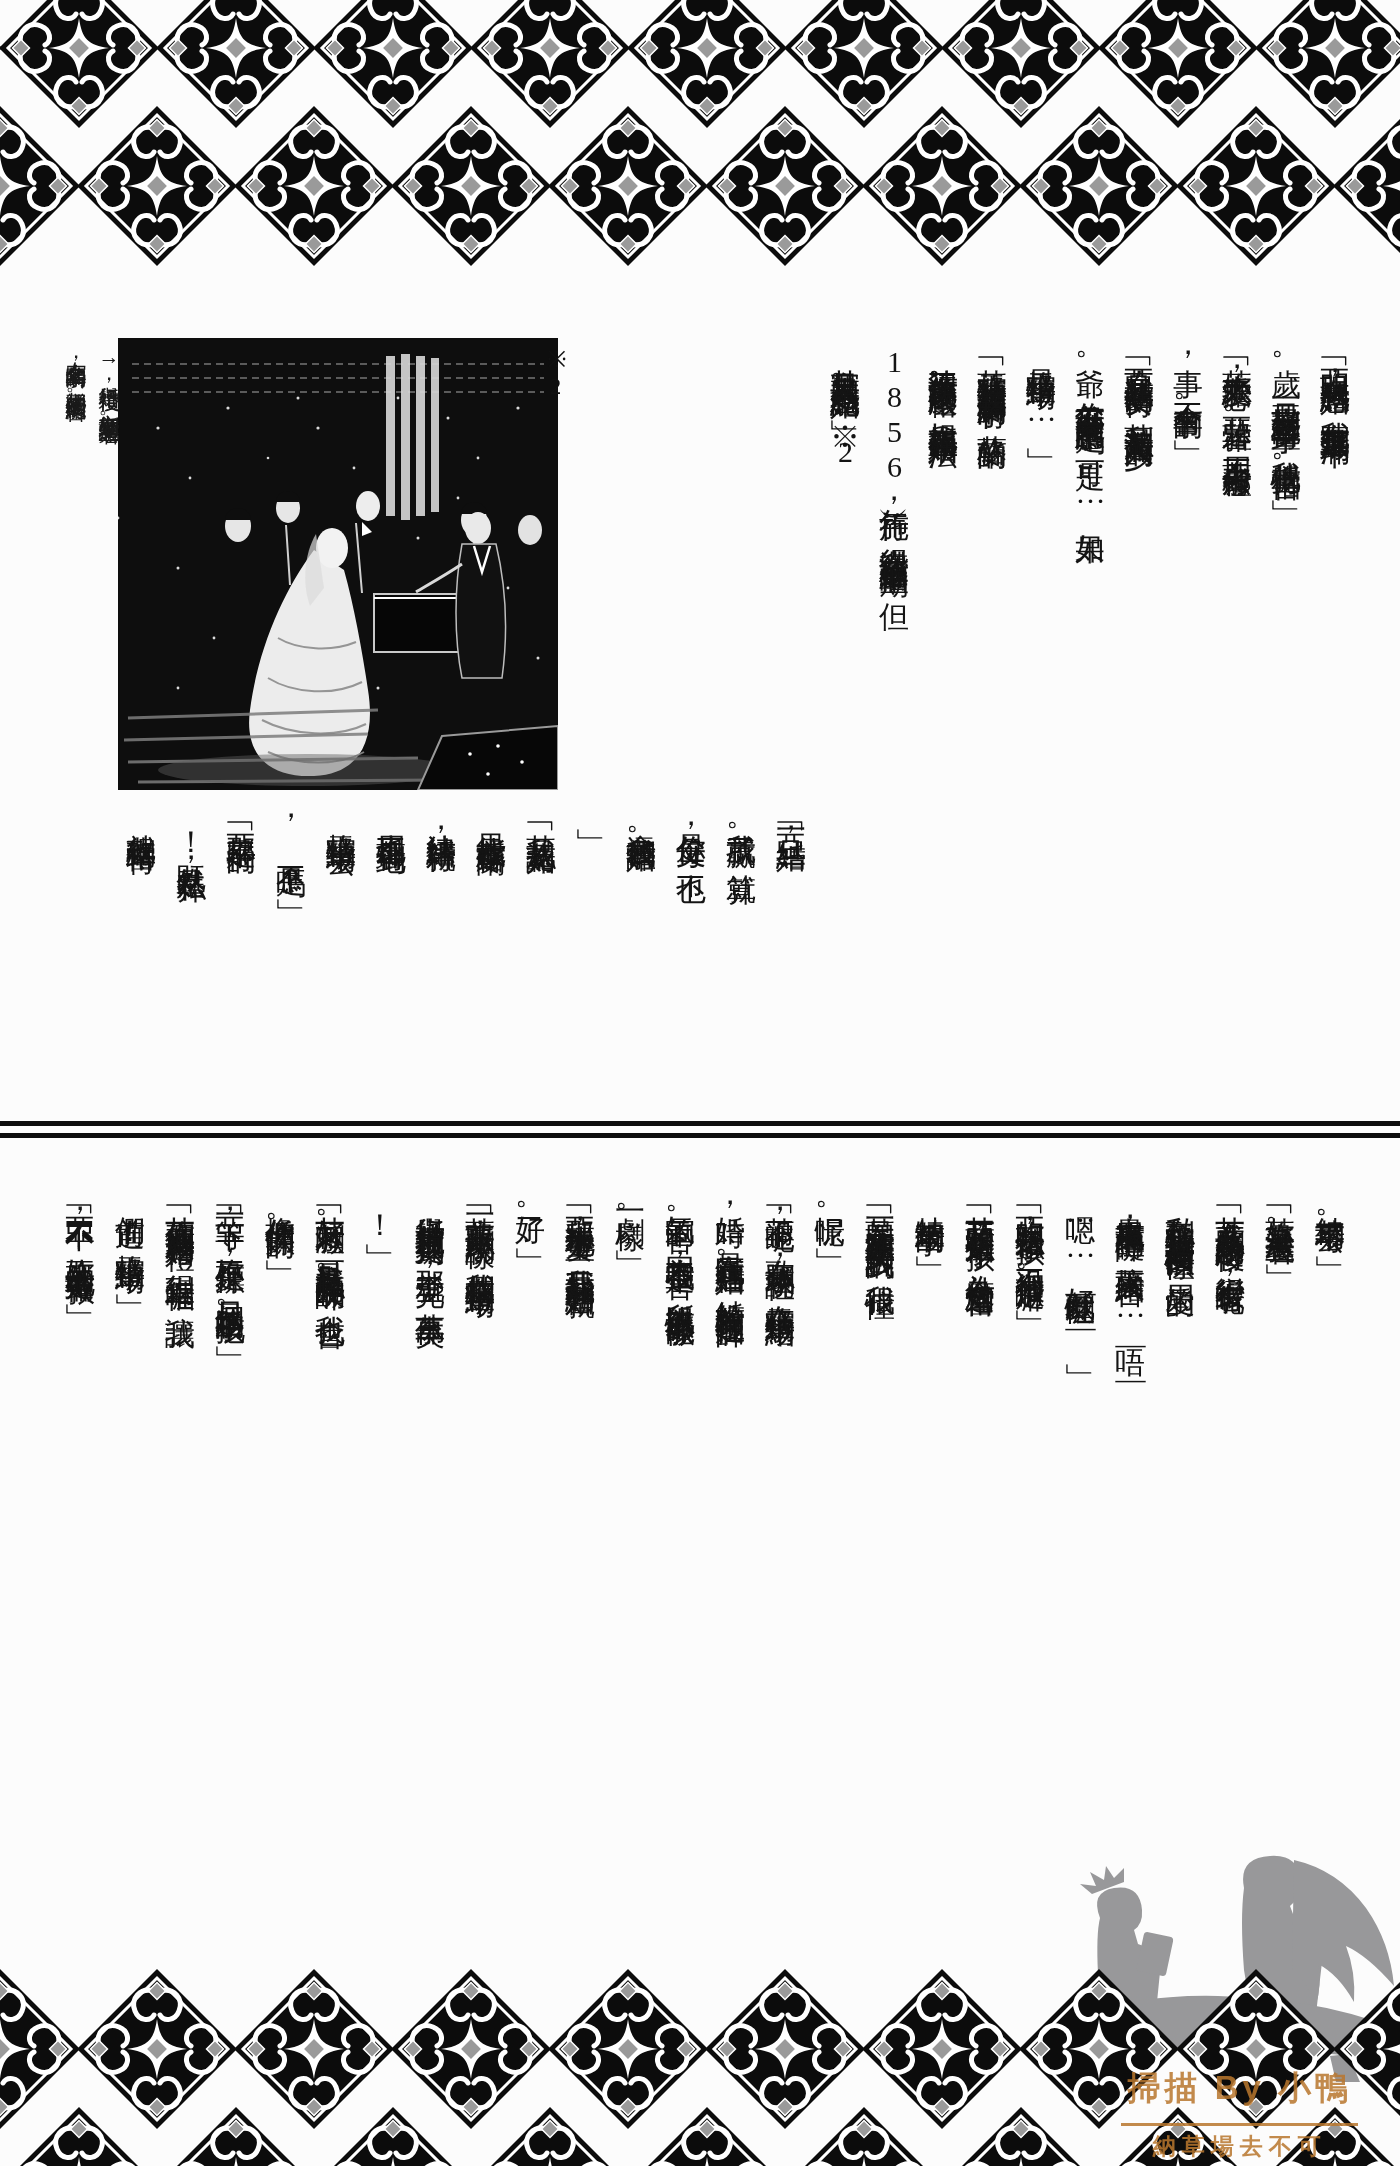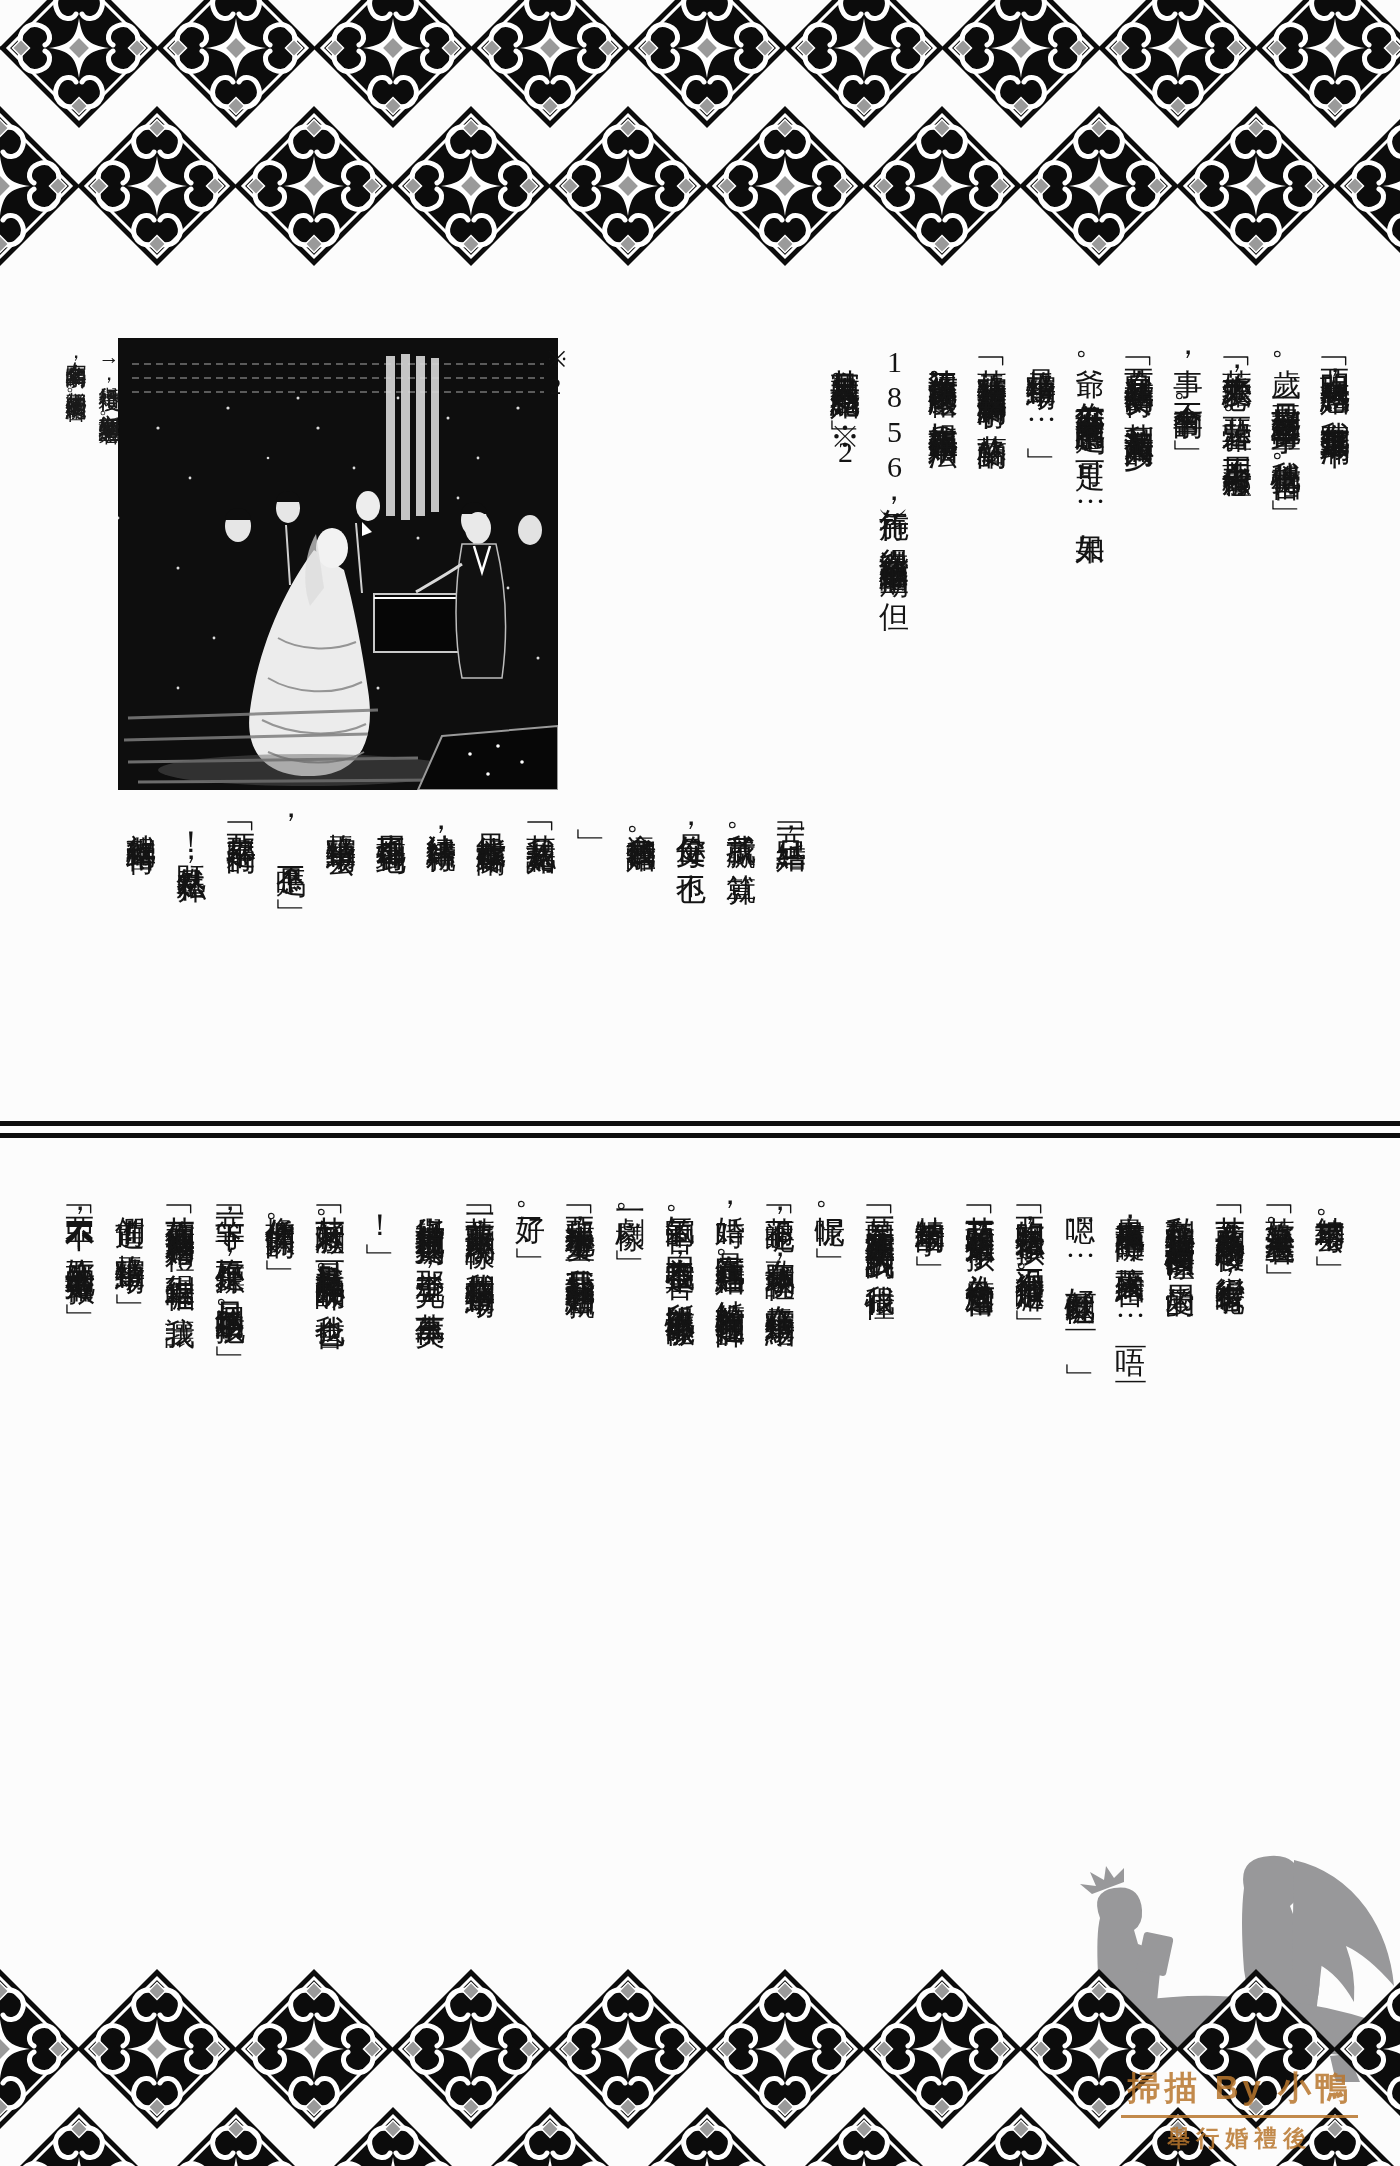--- a/index.html
+++ b/index.html
@@ -37,21 +37,21 @@
   .silhouette{position:absolute;left:1048px;top:1822px;width:352px;height:260px;}
   .silhouette svg{display:block;width:352px;height:260px;}
   
   .watermark{
     position:absolute;right:42px;top:2066px;z-index:6;
     color:#b9772e;opacity:.85;text-align:center;
     font-family:"Liberation Sans","DejaVu Sans",sans-serif;
   }
   .watermark .wm1{
     font-size:33px;font-weight:bold;letter-spacing:4px;
-    border-bottom:3px solid #b9772e;padding:0 6px 4px 6px;
+    border-bottom:3px solid #b9772e;padding:0 6px 12px 6px;
   }
   .watermark .wm2{font-size:23px;font-weight:bold;letter-spacing:6px;margin-top:5px;}
 </style>
 </head>
 <body>
 
 <div class="page">
 
   <div class="border top">
     <svg viewBox="0 0 1400 280" id="border-top-svg">
@@ -295,16 +295,16 @@
         <use href="#orn-tile" x="785" y="186"></use>
         <use href="#orn-tile" x="942" y="186"></use>
         <use href="#orn-tile" x="1099" y="186"></use>
         <use href="#orn-tile" x="1256" y="186"></use>
         <use href="#orn-tile" x="1413" y="186"></use>
       </svg>
   </div>
 
   <div class="watermark">
     <div class="wm1">掃描 By 小鴨</div>
-    <div class="wm2">舉行婚禮後</div>
+    <div class="wm2">納草場去不可</div>
   </div>
 
 </div>
 
 </body></html>

